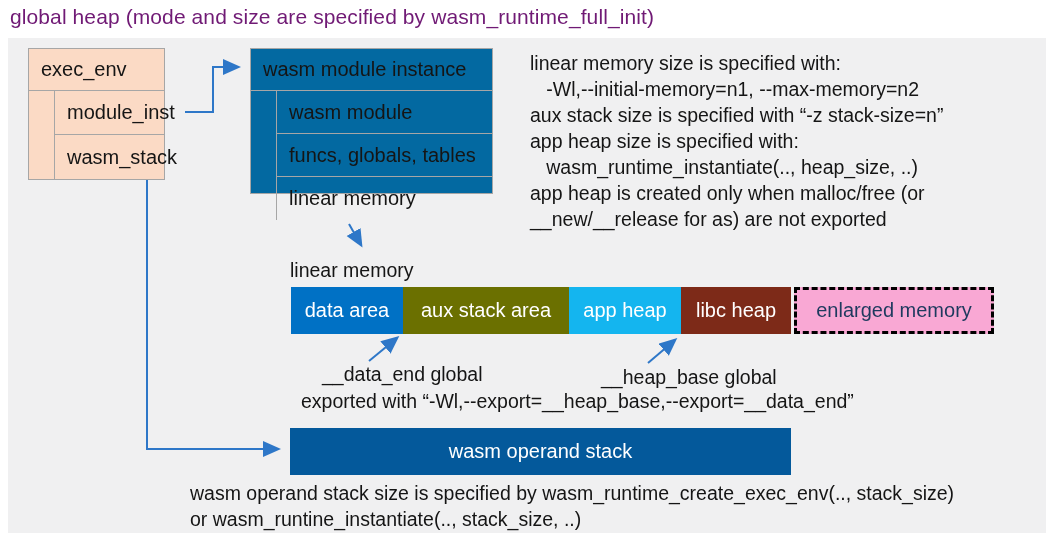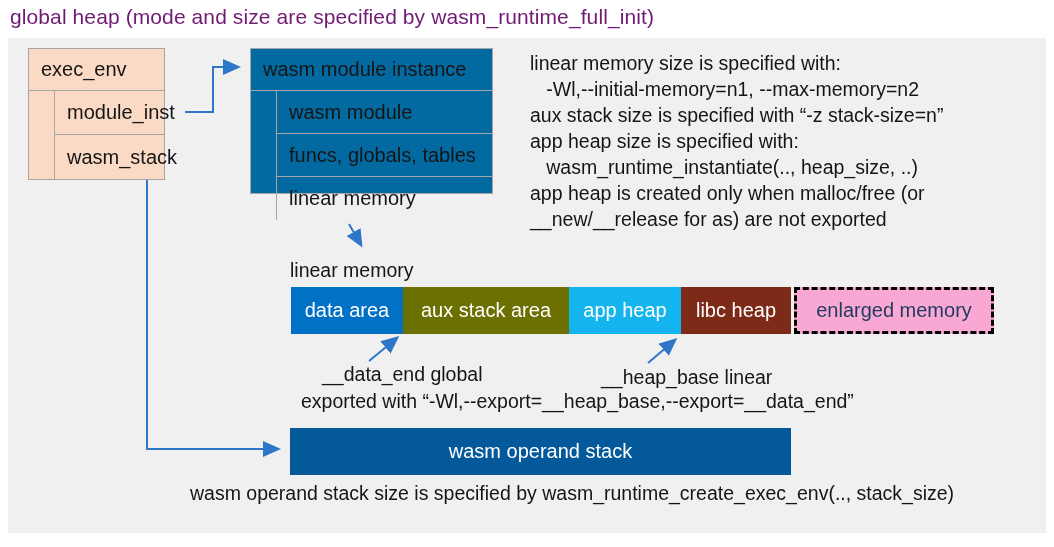--- a/index.html
+++ b/index.html
@@ -84,29 +84,30 @@
   <div class="ann lm-label">linear memory</div>
   <div class="membar">
     <div class="seg" style="width: 112px; background: rgb(0, 113, 197); color: rgb(255, 255, 255);">data area</div>
     <div class="seg" style="width: 166px; background: rgb(107, 112, 0); color: rgb(255, 255, 255);">aux stack area</div>
     <div class="seg" style="width: 112px; background: rgb(20, 181, 239); color: rgb(255, 255, 255);">app heap</div>
     <div class="seg" style="width: 110px; background: rgb(125, 42, 24); color: rgb(255, 255, 255);">libc heap</div>
     <div class="seg dashed" style="width: 200px; color: rgb(30, 58, 94);">enlarged memory</div>
   </div>
 
   <div class="ann data-end-label">__data_end global</div>
-  <div class="ann heap-base-label">__heap_base linear</div>
+  <div class="ann heap-base-label">__heap_base global</div>
   <div class="ann export-note">exported with “-Wl,--export=__heap_base,--export=__data_end”</div>
 
   <div class="opstack">
     <span>wasm operand stack</span>
   </div>
 
   <div class="bottom-notes">
     <div>wasm operand stack size is specified by wasm_runtime_create_exec_env(.., stack_size)</div>
+    <div>or wasm_runtine_instantiate(.., stack_size, ..)</div>
   </div>
 
   <svg class="wires" viewBox="0 0 1054 547">
     <defs>
       <marker id="arr" markerWidth="10" markerHeight="10" refX="7.5" refY="4" orient="auto">
         <path d="M0,0 L9,4 L0,8 Z" fill="#2e77c8"></path>
       </marker>
     </defs>
     <polyline points="185,112 213,112 213,67 238,67" fill="none" stroke="#2e77c8" stroke-width="2" marker-end="url(#arr)"></polyline>
     <polyline points="147,180 147,449 278,449" fill="none" stroke="#2e77c8" stroke-width="2" marker-end="url(#arr)"></polyline>

